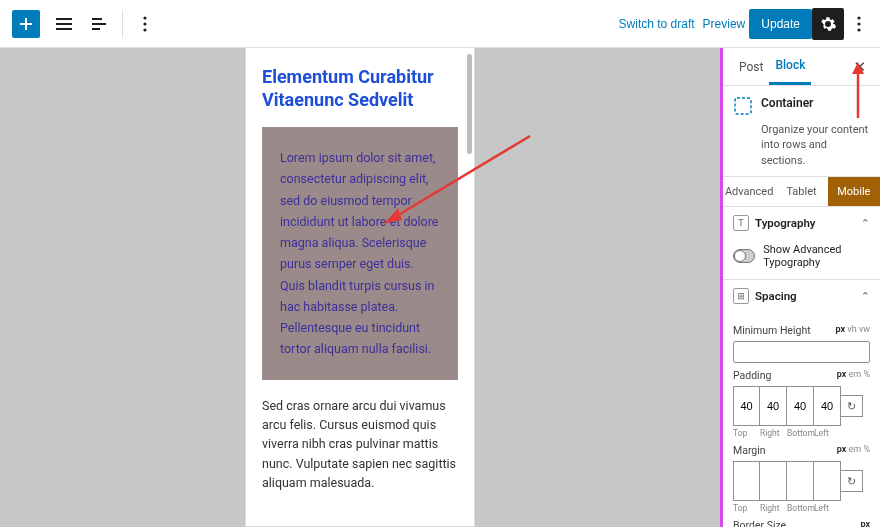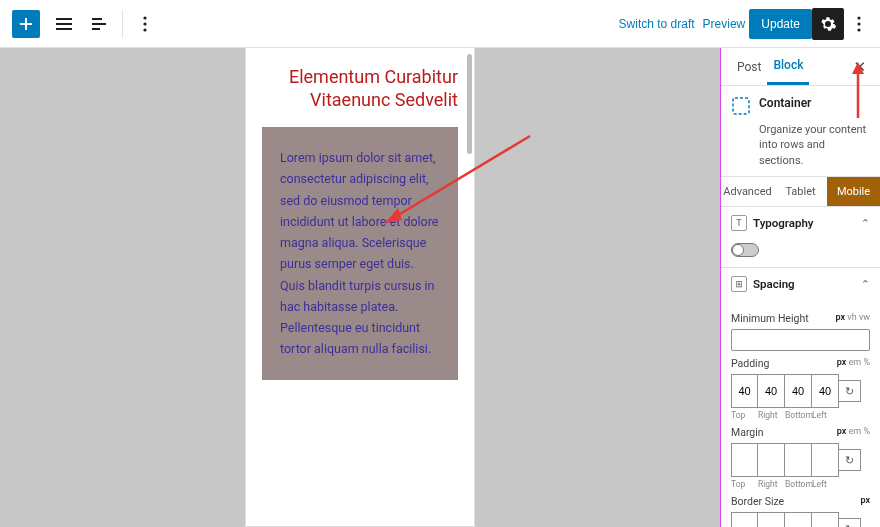--- a/index.html
+++ b/index.html
@@ -15,31 +15,31 @@
   .link-btn { color: #007cba; font-size: 12px; cursor: pointer; background: none; border: none; padding: 6px 4px; }
   .update-btn { background: #007cba; color: #fff; border: none; padding: 8px 12px; font-size: 12px; cursor: pointer; border-radius: 2px; }
   .gear-btn { width: 32px; height: 32px; background: #1e1e1e; color: #fff; display: flex; align-items: center; justify-content: center; cursor: pointer; border: none; border-radius: 2px; }
   .dots-btn { width: 30px; height: 32px; display: flex; align-items: center; justify-content: center; cursor: pointer; border: none; background: none; }
 
   
   .workspace { display: flex; height: calc(527px - 48px); }
   .canvas-wrap { flex: 1; background: #c7c7c8; display: flex; justify-content: center; padding-top: 0; position: relative; overflow: hidden; }
   .canvas { width: 230px; background: #fff; border: 1px solid #ddd; border-top: none; position: relative; margin-top: 0; height: 100%; overflow: hidden; }
   .canvas-inner { padding: 18px 16px; }
-  .headline { font-size: 18px; font-weight: 400; line-height: 1.25; margin-bottom: 16px; color: #b91c1c; text-align: right; }
+  .headline { font-size: 18px; font-weight: 700; line-height: 1.25; margin-bottom: 16px; color: #1d4ed8; }
   .purple-box { background: #9b8a8a; padding: 20px 18px; }
   .purple-box p { color: #3d2f9c; font-size: 12.5px; line-height: 1.7; }
   .body-text { margin-top: 16px; font-size: 12.5px; line-height: 1.55; color: #333; }
   .scrolltrack { position: absolute; right: 2px; top: 6px; width: 5px; height: 100px; background: #bdbdbd; border-radius: 3px; }
 
   
   .arrow { position: absolute; pointer-events: none; }
   
   
-  .sidebar { width: 160px; border-left: 1px solid #d946ef; background: #fff; overflow-y: auto; font-size: 11px; }
+  .sidebar { width: 160px; border-left: 3px solid #d946ef; background: #fff; overflow-y: auto; font-size: 11px; }
   .side-tabs { display: flex; border-bottom: 1px solid #e0e0e0; align-items: center; height: 38px; padding: 0 10px; }
   .side-tab { padding: 10px 6px; font-size: 12px; cursor: pointer; color: #555; }
   .side-tab.active { color: #007cba; border-bottom: 3px solid #007cba; font-weight: 500; }
   .close-x { margin-left: auto; cursor: pointer; color: #444; font-size: 15px; padding: 4px; }
   .block-head { padding: 10px 10px 8px; display: flex; gap: 8px; }
   .block-icon { width: 20px; height: 20px; flex-shrink: 0; display: flex; align-items: center; justify-content: center; color: #007cba; }
   .block-title { font-weight: 600; font-size: 12px; }
   .block-desc { font-size: 11px; color: #555; line-height: 1.4; margin-top: 12px; }
   .device-tabs { display: flex; border-top: 1px solid #e0e0e0; border-bottom: 1px solid #e0e0e0; }
   .device-tab { flex: 1; text-align: center; padding: 8px 0; font-size: 11px; cursor: pointer; color: #555; }
@@ -51,21 +51,21 @@
   .chev { font-size: 11px; color: #666; }
   .panel-body { padding: 6px 10px 10px; }
   .toggle-row { display: flex; align-items: center; gap: 8px; padding: 4px 10px 10px; }
   .toggle { width: 28px; height: 14px; border-radius: 8px; background: #ccc; position: relative; border: 1px solid #777; cursor: pointer; }
   .toggle::after { content: ''; position: absolute; width: 10px; height: 10px; background: #fff; border: 1px solid #777; border-radius: 50%; top: 0; left: 0; }
   .field-label { display: flex; justify-content: space-between; font-size: 10.5px; color: #444; margin-bottom: 4px; margin-top: 6px; }
   .units { font-size: 9px; color: #888; }
   .units b { color: #222; font-weight: 600; }
   .wide-input { width: 100%; height: 22px; border: 1px solid #8c8f94; border-radius: 2px; font-size: 11px; padding: 0 4px; }
   .four-row { display: flex; gap: 0; align-items: center; }
-  .four-row input { width: 27px; height: 34px; border: 1px solid #8c8f94; border-left: none; font-size: 11px; text-align: center; padding: 0; }
+  .four-row input { width: 27px; height: 40px; border: 1px solid #8c8f94; border-left: none; font-size: 11px; text-align: center; padding: 0; }
   .four-row input:first-child { border-left: 1px solid #8c8f94; }
   .reset-btn { width: 22px; height: 22px; border: 1px solid #8c8f94; border-left: none; display: flex; align-items: center; justify-content: center; cursor: pointer; background: #fff; font-size: 11px; color: #555; }
   .four-labels { display: flex; font-size: 8.5px; color: #888; margin-top: 2px; }
   .four-labels span { width: 27px; text-align: left; }
 </style>
 </head>
 <body>
 
 <div class="topbar">
   <div class="topbar-left">
@@ -115,20 +115,21 @@
 <div class="workspace">
 
   <div class="canvas-wrap">
     <div class="canvas">
       <div class="scrolltrack"></div>
       <div class="canvas-inner">
         <h2 class="headline">Elementum Curabitur Vitaenunc Sedvelit</h2>
         <div class="purple-box">
           <p>Lorem ipsum dolor sit amet, consectetur adipiscing elit, sed do eiusmod tempor incididunt ut labore et dolore magna aliqua. Scelerisque purus semper eget duis. Quis blandit turpis cursus in hac habitasse platea. Pellentesque eu tincidunt tortor aliquam nulla facilisi.</p>
         </div>
+        <p class="body-text">Sed cras ornare arcu dui vivamus arcu felis. Cursus euismod quis viverra nibh cras pulvinar mattis nunc. Vulputate sapien nec sagittis aliquam malesuada.</p>
       </div>
     </div>
 
     <svg class="arrow" style="left:370px; top:80px;" width="170" height="110">
       <line x1="160" y1="8" x2="15" y2="95" stroke="#e53935" stroke-width="2.5"></line>
       <polygon points="15,95 28,80 32,92" fill="#e53935"></polygon>
     </svg>
   </div>
 
   <div class="sidebar">
@@ -155,20 +156,21 @@
     </div>
 
     <div class="panel">
       <div class="panel-head">
         <div class="panel-icon">T</div>
         <div class="panel-title">Typography</div>
         <div class="chev">⌃</div>
       </div>
       <div class="toggle-row">
         <div class="toggle"></div>
+        <span>Show Advanced Typography</span>
       </div>
     </div>
 
     <div class="panel">
       <div class="panel-head">
         <div class="panel-icon">⊞</div>
         <div class="panel-title">Spacing</div>
         <div class="chev">⌃</div>
       </div>
       <div class="panel-body">

